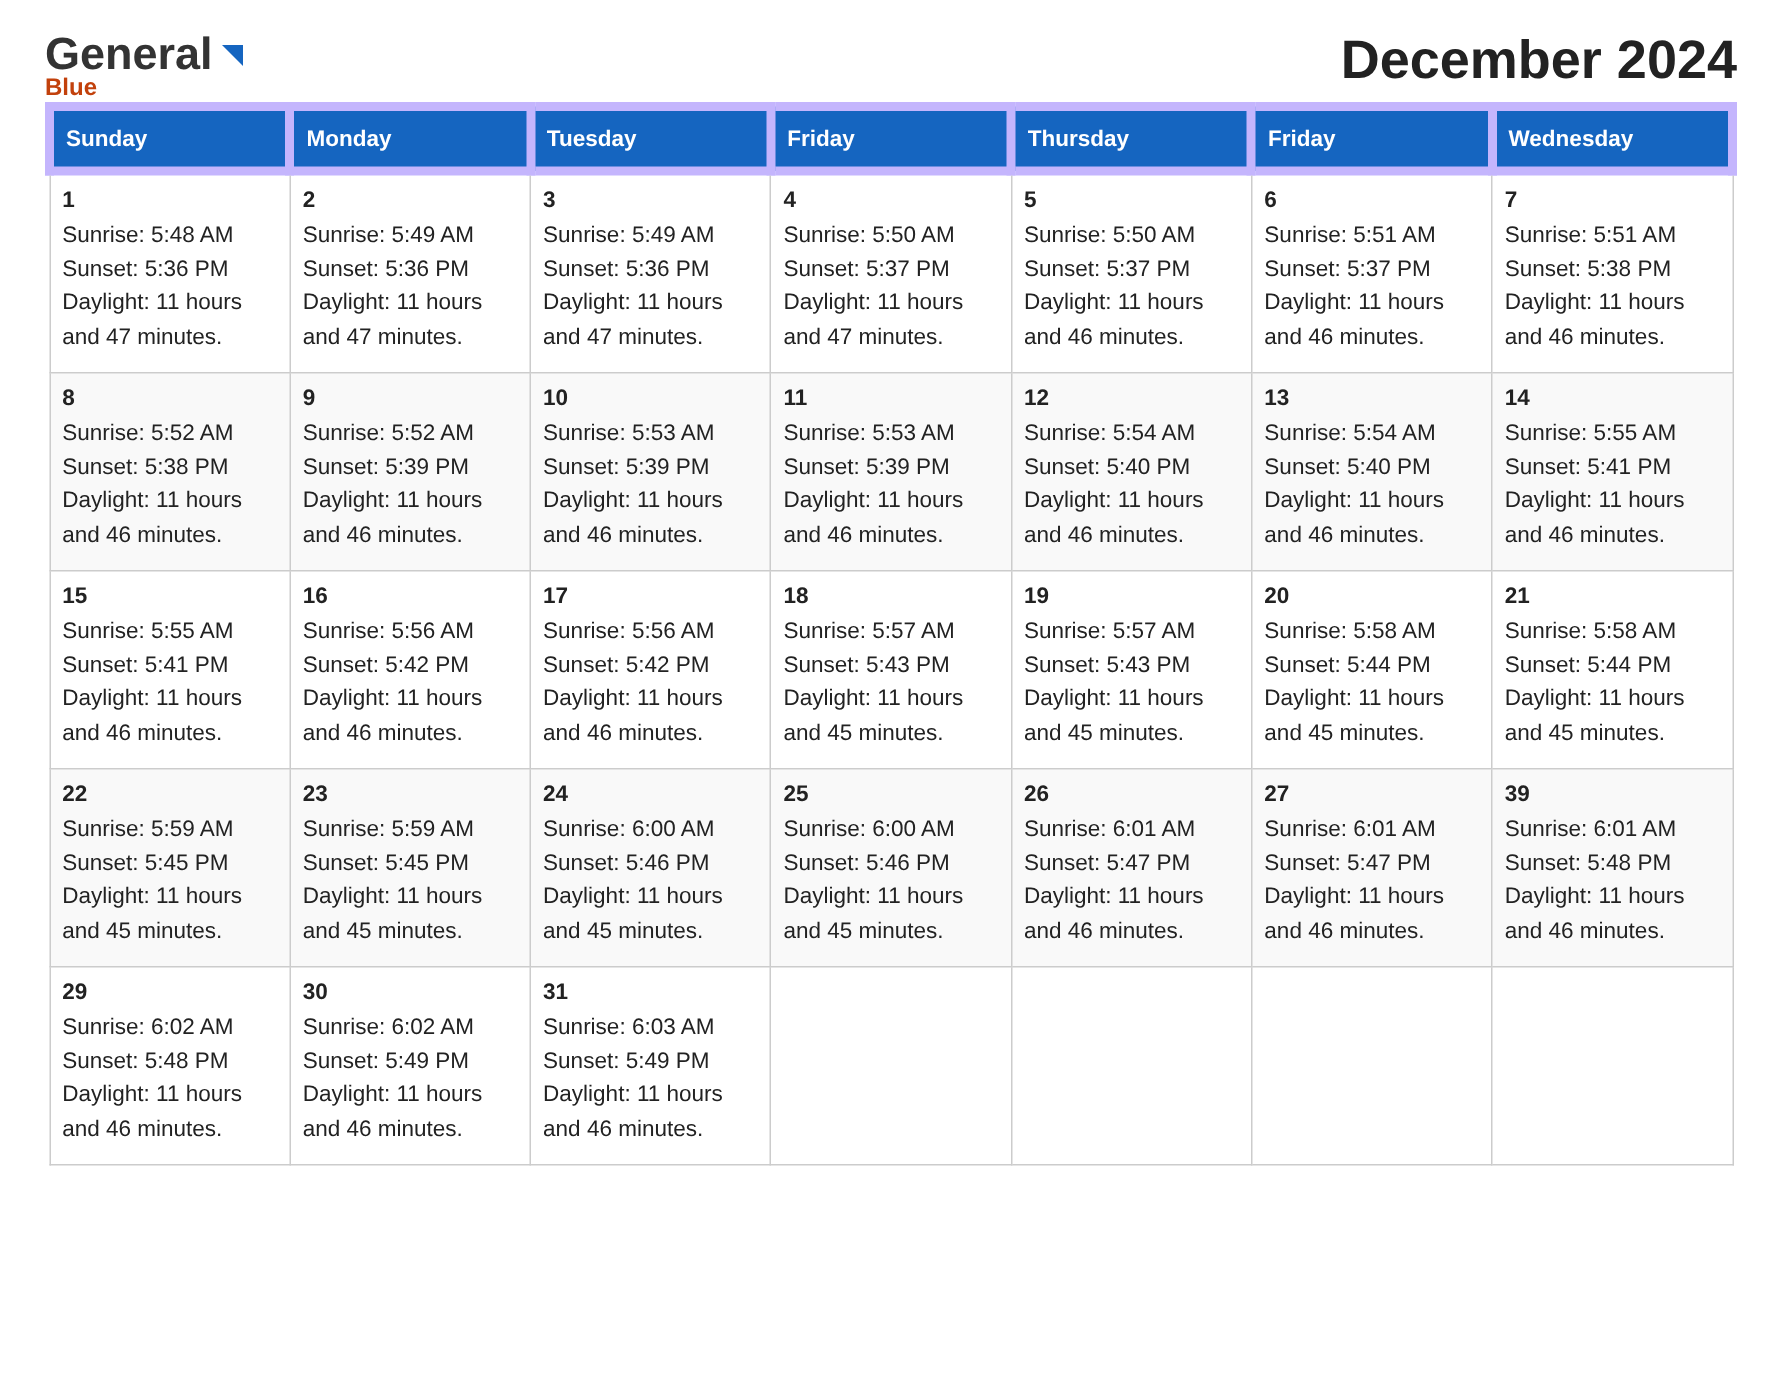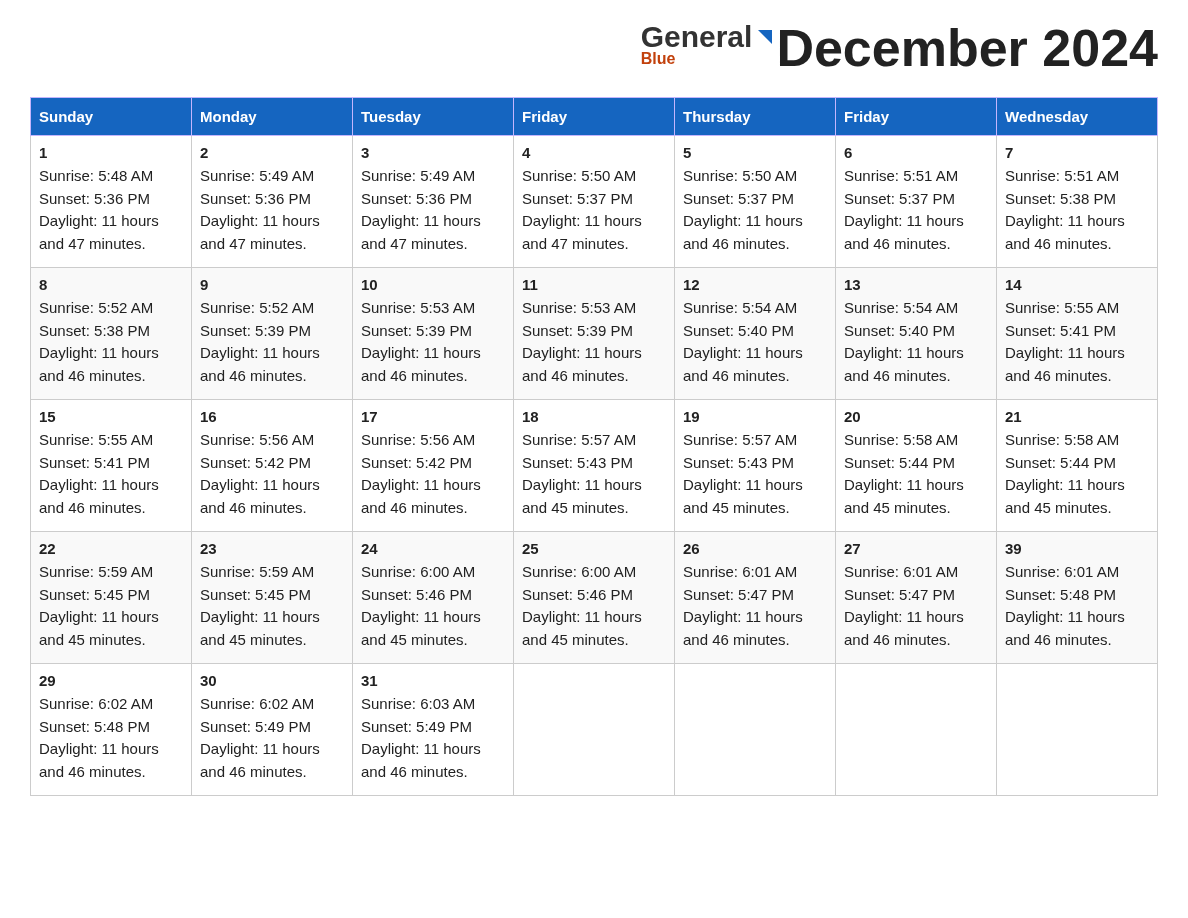--- a/index.html
+++ b/index.html
@@ -5,61 +5,60 @@
     * { margin: 0; padding: 0; box-sizing: border-box; }
     body {
       font-family: Arial, sans-serif;
       background: #fff;
       width: 1188px;
       min-height: 918px;
       padding: 20px 30px;
     }
     .header {
       display: flex;
-      justify-content: flex-end;
+      justify-content: space-between;
       align-items: flex-start;
-      margin-bottom: 20px;
     }
     .logo {
       display: flex;
       flex-direction: column;
       align-items: flex-start;
     }
     .logo-blue-text {
       color: #c2410c;
       font-size: 16px;
       font-weight: bold;
       margin-top: -4px;
     }
     .title-block {
       text-align: right;
     }
     .month-title {
-      font-size: 52px;
+      font-size: 36px;
       font-weight: bold;
       color: #222;
       line-height: 1.1;
     }
     .location-title {
       font-size: 22px;
       color: #444;
       margin-top: 4px;
     }
     table {
       width: 100%;
       border-collapse: collapse;
     }
     thead tr th {
       background-color: #1565c0;
       color: #fff;
       font-size: 15px;
       font-weight: bold;
       padding: 10px 8px;
       text-align: left;
-      border: 1px solid #c4b5fd;
+      border: 6px solid #c4b5fd;
     }
     tbody tr td {
       vertical-align: top;
       padding: 8px 8px 12px 8px;
       border: 1px solid #ccc;
       font-size: 13px;
       color: #222;
       width: 14.28%;
       min-height: 90px;
     }

